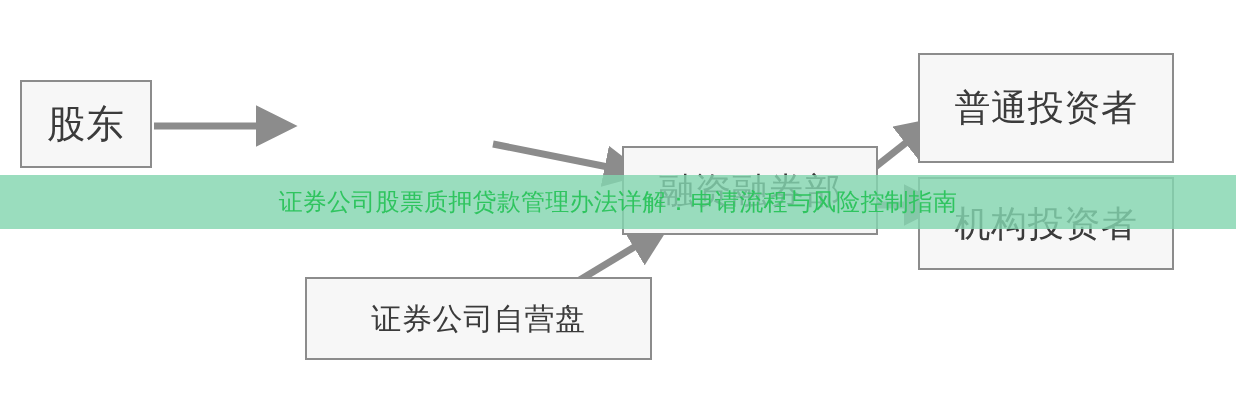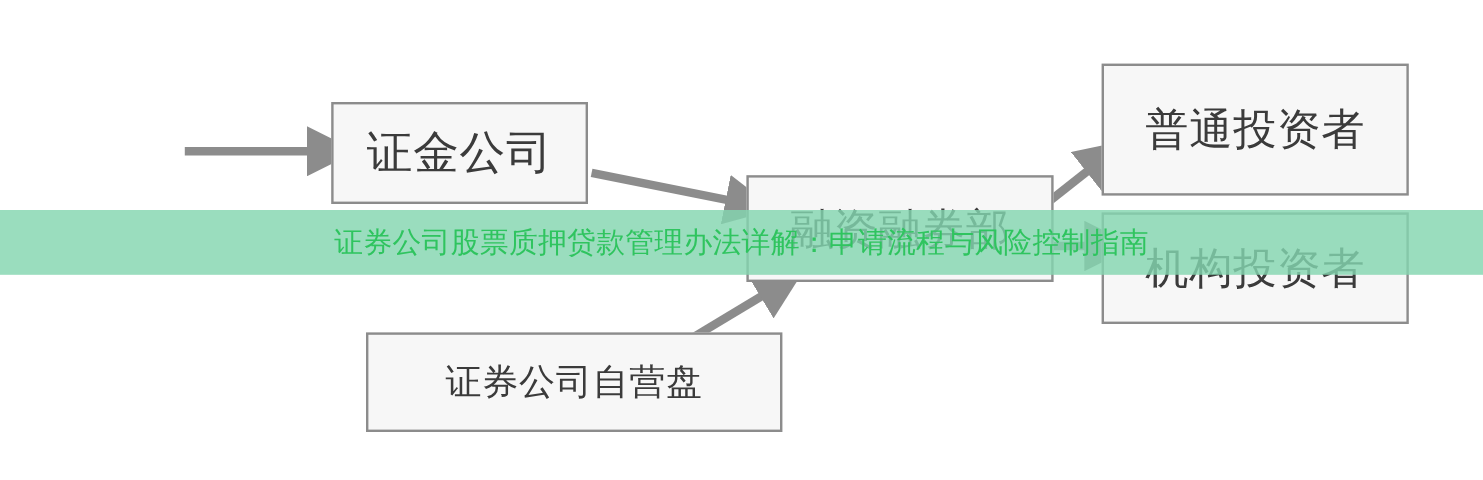--- a/index.html
+++ b/index.html
@@ -132,24 +132,24 @@
 
     <g>
       <line x1="874" y1="168" x2="912" y2="138" stroke="#8c8c8c" stroke-width="7" marker-end="url(#head)"></line>
     </g>
 
     <g>
       <line x1="878" y1="205" x2="912" y2="205" stroke="#8c8c8c" stroke-width="7" marker-end="url(#head)"></line>
     </g>
   </svg>
 
+  <div class="node" id="node-shareholder">
+    <span class="node-label">股东</span>
+  </div>
 
-  <div class="node" id="node-csf">
-    <span class="node-label">证金公司</span>
-  </div>
 
   <div class="node" id="node-margin-dept">
     <span class="node-label">融资融券部</span>
   </div>
 
   <div class="node" id="node-proprietary">
     <span class="node-label">证券公司自营盘</span>
   </div>
 
   <div class="node" id="node-retail-investor">

